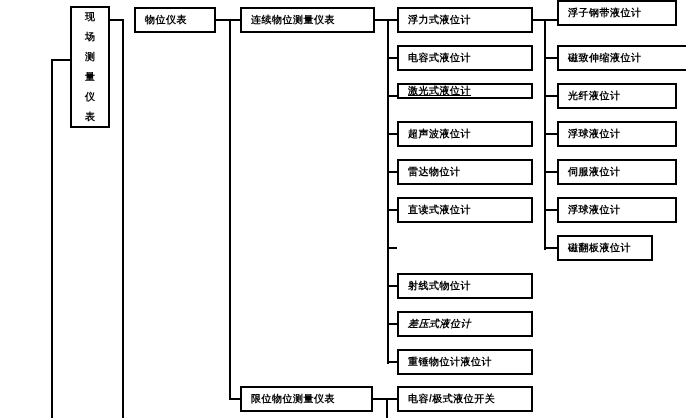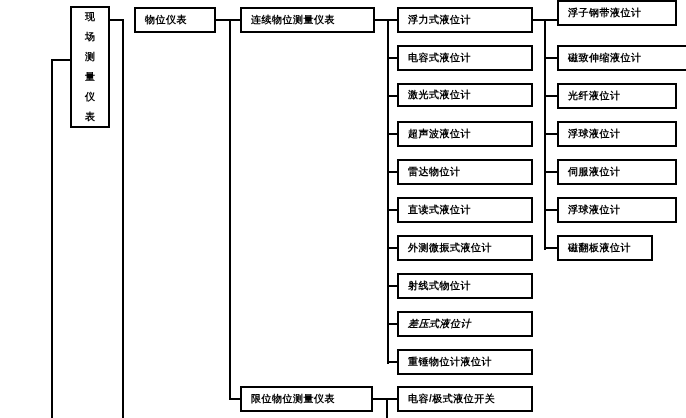--- a/index.html
+++ b/index.html
@@ -66,34 +66,31 @@
   <div class="box" style="left:240px;top:386px;width:133px;height:26px;">
     <span>限位物位测量仪表</span>
   </div>
 
   <div class="box" style="left:397px;top:7px;width:136px;height:26px;">
     <span>浮力式液位计</span>
   </div>
   <div class="box" style="left:397px;top:45px;width:136px;height:26px;">
     <span>电容式液位计</span>
   </div>
-  <div class="box" style="left:397px;top:83px;width:136px;height:24px;">
+  <div class="box" style="left:397px;top:83px;width:136px;height:16px;text-decoration:underline;">
     <span>激光式液位计</span>
   </div>
   <div class="box" style="left:397px;top:121px;width:136px;height:26px;">
     <span>超声波液位计</span>
   </div>
   <div class="box" style="left:397px;top:159px;width:136px;height:26px;">
     <span>雷达物位计</span>
   </div>
   <div class="box" style="left:397px;top:197px;width:136px;height:26px;">
     <span>直读式液位计</span>
-  </div>
-  <div class="box" style="left:397px;top:235px;width:136px;height:26px;">
-    <span>外测微振式液位计</span>
   </div>
   <div class="box" style="left:397px;top:273px;width:136px;height:26px;">
     <span>射线式物位计</span>
   </div>
   <div class="box" style="left:397px;top:311px;width:136px;height:26px;font-style:italic;">
     <span>差压式液位计</span>
   </div>
   <div class="box" style="left:397px;top:349px;width:136px;height:26px;">
     <span>重锤物位计液位计</span>
   </div>

